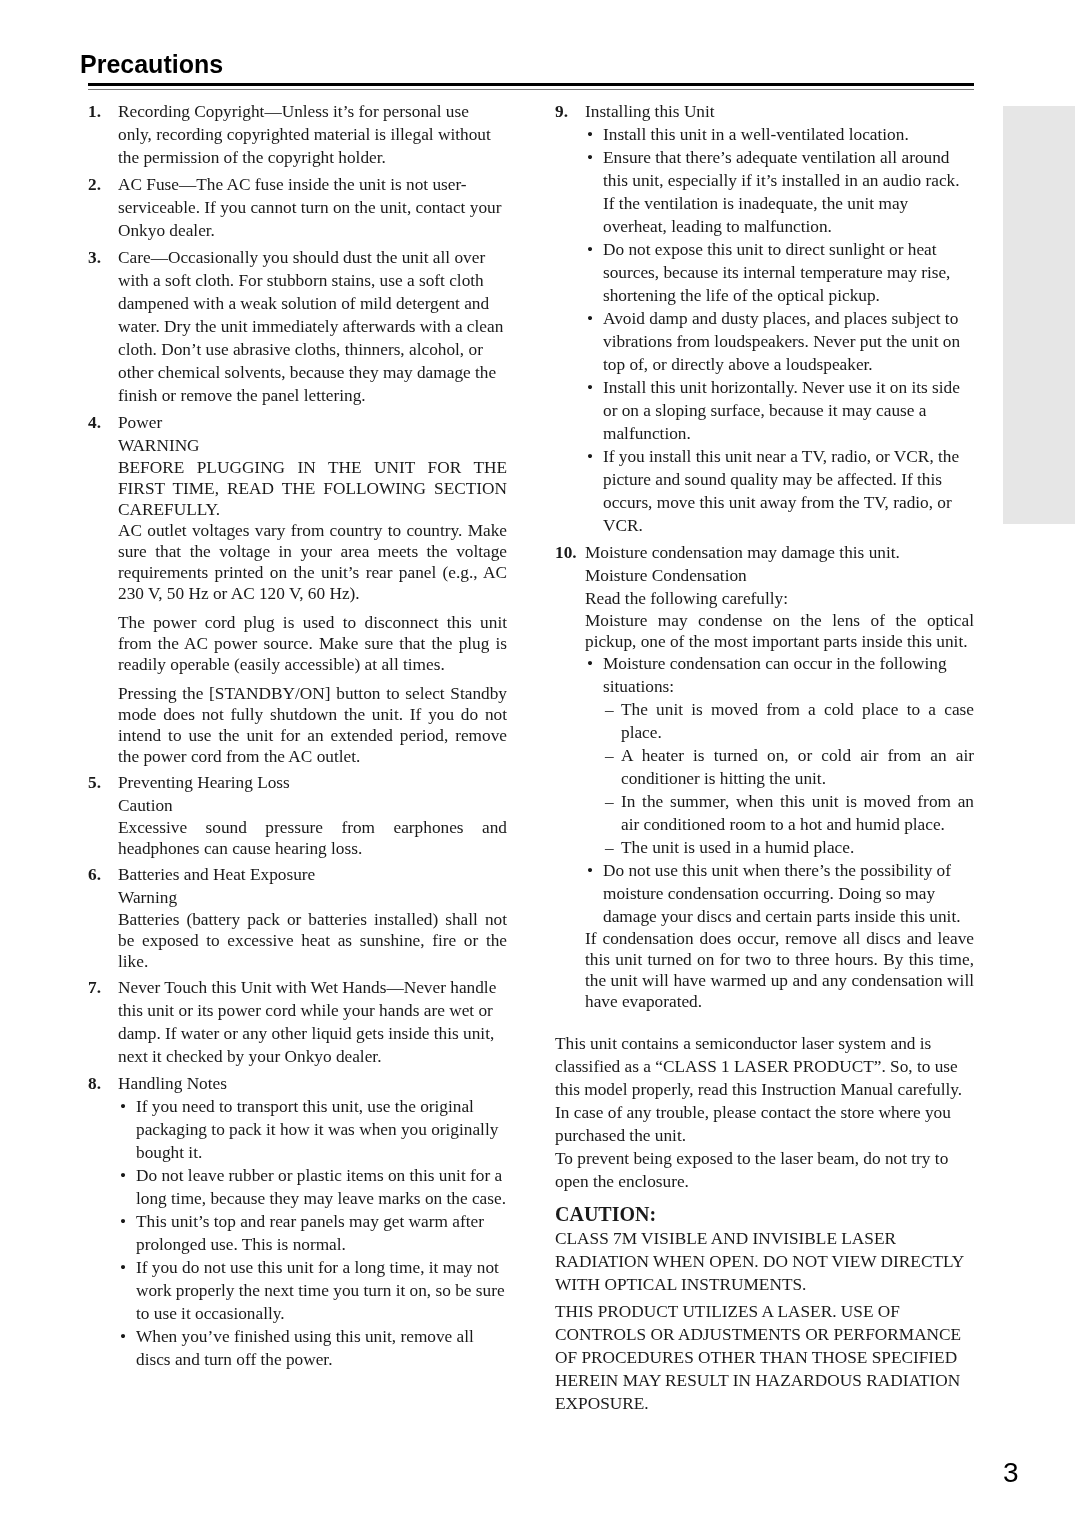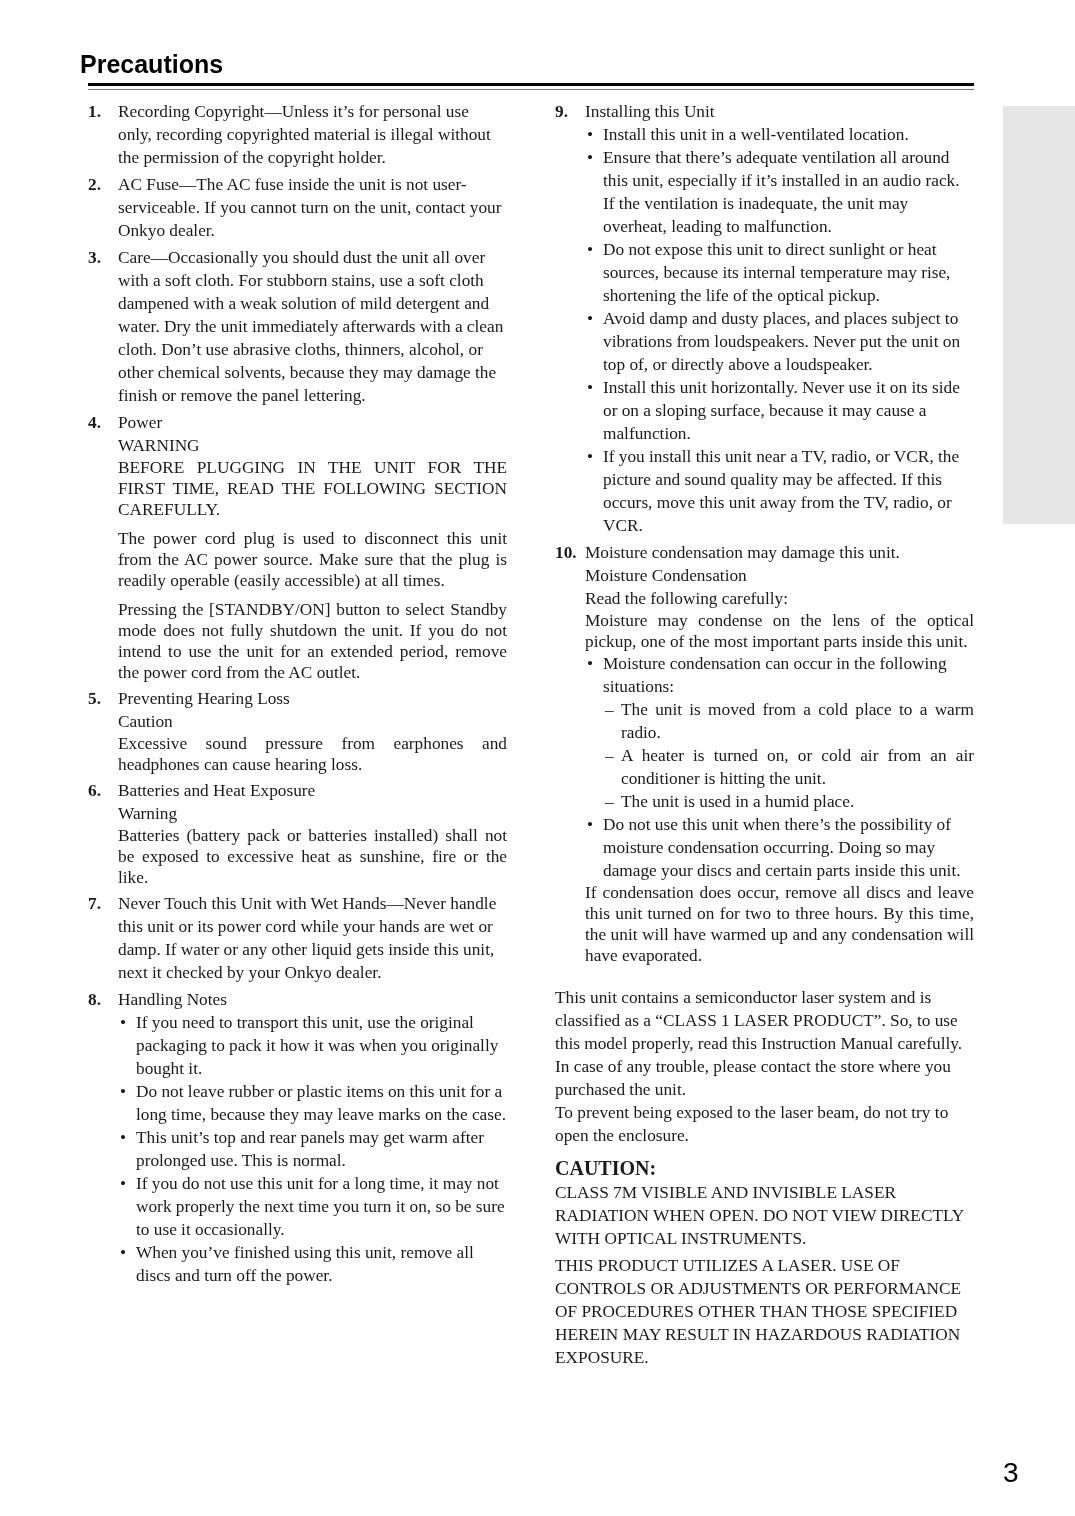--- a/index.html
+++ b/index.html
@@ -72,20 +72,21 @@
   <div class="item">
     <span class="num">3.</span>
     <span class="b">Care</span><span>—Occasionally you should dust the unit all over with a soft cloth. For stubborn stains, use a soft cloth dampened with a weak solution of mild detergent and water. Dry the unit immediately afterwards with a clean cloth. Don’t use abrasive cloths, thinners, alcohol, or other chemical solvents, because they may damage the finish or remove the panel lettering.</span>
   </div>
 
   <div class="item">
     <span class="num">4.</span>
     <div class="b">Power</div>
     <div class="b">WARNING</div>
     <div class="just">BEFORE PLUGGING IN THE UNIT FOR THE FIRST TIME, READ THE FOLLOWING SECTION CAREFULLY.</div>
+    <div class="just">AC outlet voltages vary from country to country. Make sure that the voltage in your area meets the voltage requirements printed on the unit’s rear panel (e.g., AC 230 V, 50 Hz or AC 120 V, 60 Hz).</div>
     <div class="just para-gap">The power cord plug is used to disconnect this unit from the AC power source. Make sure that the plug is readily operable (easily accessible) at all times.</div>
     <div class="just para-gap">Pressing the [STANDBY/ON] button to select Standby mode does not fully shutdown the unit. If you do not intend to use the unit for an extended period, remove the power cord from the AC outlet.</div>
   </div>
 
   <div class="item">
     <span class="num">5.</span>
     <div class="b">Preventing Hearing Loss</div>
     <div class="b">Caution</div>
     <div class="just">Excessive sound pressure from earphones and headphones can cause hearing loss.</div>
   </div>
@@ -133,22 +134,23 @@
   <div class="item">
     <span class="num">10.</span>
     <div class="b">Moisture condensation may damage this unit.</div>
     <div class="b">Moisture Condensation</div>
     <div>Read the following carefully:</div>
     <div class="just">Moisture may condense on the lens of the optical pickup, one of the most important parts inside this unit.</div>
     <ul class="bullets">
       <li>
         <span>Moisture condensation can occur in the following situations:</span>
         <ul class="dashes justify">
-          <li>The unit is moved from a cold place to a warm radio.</li>
+          <li>The unit is moved from a cold place to a case place.</li>
           <li>A heater is turned on, or cold air from an air conditioner is hitting the unit.</li>
+          <li>In the summer, when this unit is moved from an air conditioned room to a hot and humid place.</li>
           <li>The unit is used in a humid place.</li>
         </ul>
       </li>
       <li>Do not use this unit when there’s the possibility of moisture condensation occurring. Doing so may damage your discs and certain parts inside this unit.</li>
     </ul>
     <div class="just">If condensation does occur, remove all discs and leave this unit turned on for two to three hours. By this time, the unit will have warmed up and any condensation will have evaporated.</div>
   </div>
 
   <div class="laser-block">
     <div>This unit contains a semiconductor laser system and is classified as a “CLASS 1 LASER PRODUCT”. So, to use this model properly, read this Instruction Manual carefully. In case of any trouble, please contact the store where you purchased the unit.</div>

